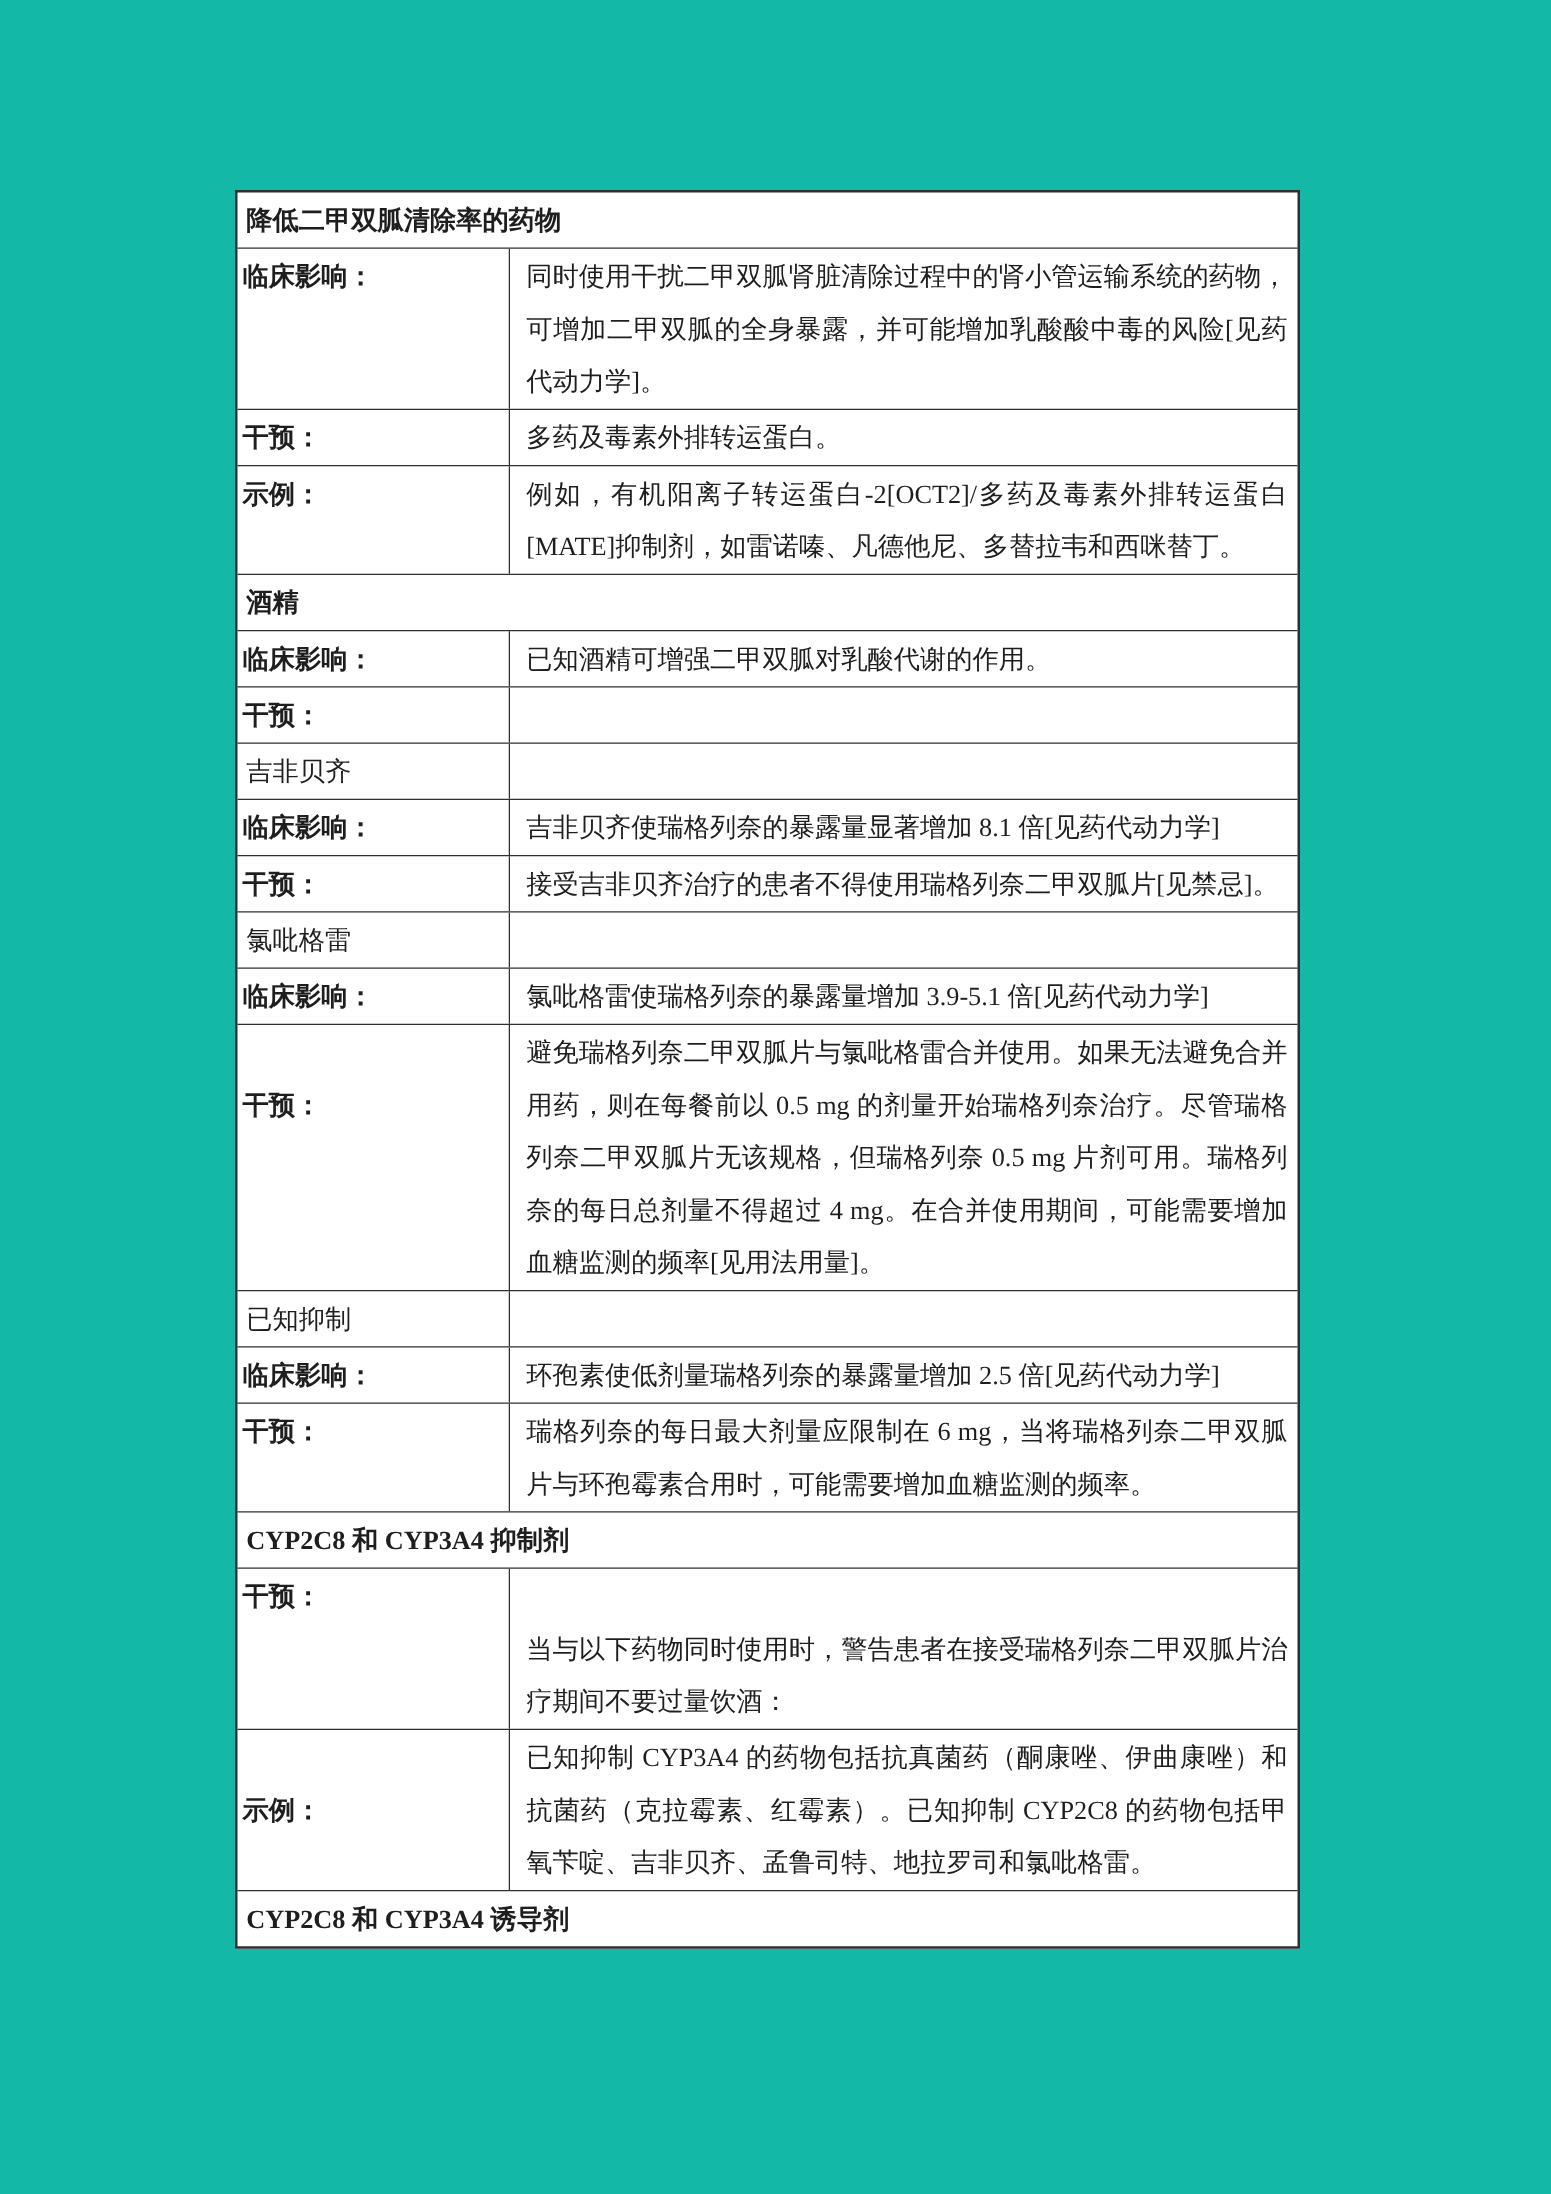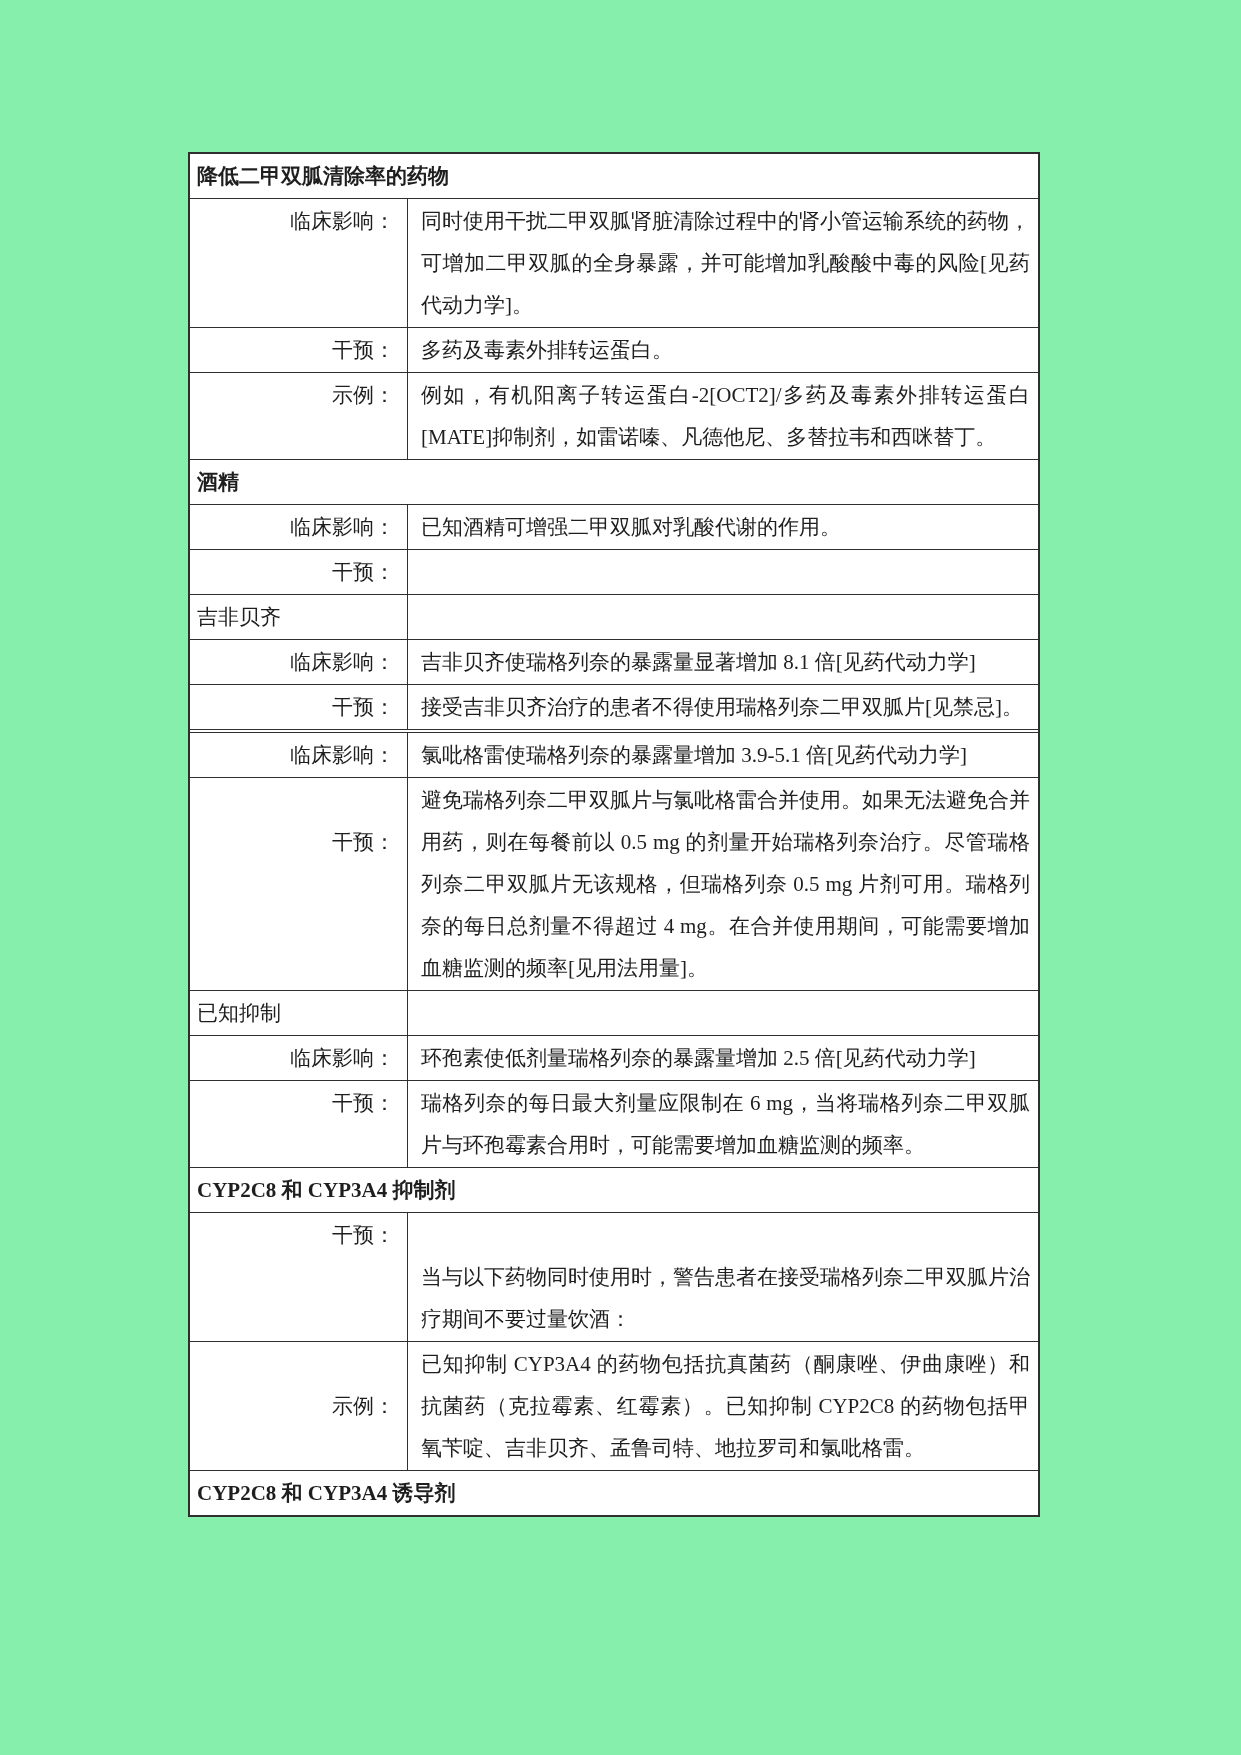--- a/index.html
+++ b/index.html
@@ -3,21 +3,21 @@
 <meta charset="utf-8">
 <style>
   * { margin: 0; padding: 0; box-sizing: border-box; }
   html, body { background: #ffffff; }
   body {
     width: 1241px; height: 1755px;
     position: relative;
     font-family: "Liberation Serif", "DejaVu Serif", serif;
     color: #1e1e1e;
   }
-  .page { position: absolute; inset: 0; background: #86efac; }
+  .page { position: absolute; inset: 0; background: #14b8a6; }
 
   .doc-table {
     position: absolute;
     left: 188px; top: 152px;
     width: 852px;
     border: 2px solid #2f2f2f;
     background: #ffffff;
     font-size: 21px;
     line-height: 42px;
   }
@@ -35,22 +35,23 @@
   .hdr-split .label-cell {
     font-weight: normal;
     text-align: left;
     padding: 1px 8px 1px 7px;
   }
 
   .label-cell {
     width: 218px;
     flex: 0 0 218px;
     border-right: 1.5px solid #2f2f2f;
-    text-align: right;
+    text-align: left;
     padding: 1px 12px 1px 4px;
+    font-weight: bold;
   }
   .content-cell {
     flex: 1 1 auto;
     padding: 1px 8px 1px 13px;
     text-align: justify;
   }
   .hdr-split .content-cell { padding: 1px; }
 
   
   .label-pad1 { padding-top: 43px; }
@@ -113,20 +114,21 @@
       <div class="label-cell">临床影响：</div>
       <div class="content-cell">吉非贝齐使瑞格列奈的暴露量显著增加 8.1 倍[见药代动力学]</div>
     </div>
 
     <div class="t-row data-row">
       <div class="label-cell">干预：</div>
       <div class="content-cell">接受吉非贝齐治疗的患者不得使用瑞格列奈二甲双胍片[见禁忌]。</div>
     </div>
 
     <div class="t-row hdr-split">
+      <div class="label-cell">氯吡格雷</div>
       <div class="content-cell"></div>
     </div>
 
     <div class="t-row data-row">
       <div class="label-cell">临床影响：</div>
       <div class="content-cell">氯吡格雷使瑞格列奈的暴露量增加 3.9-5.1 倍[见药代动力学]</div>
     </div>
 
     <div class="t-row data-row">
       <div class="label-cell label-pad1">干预：</div>

